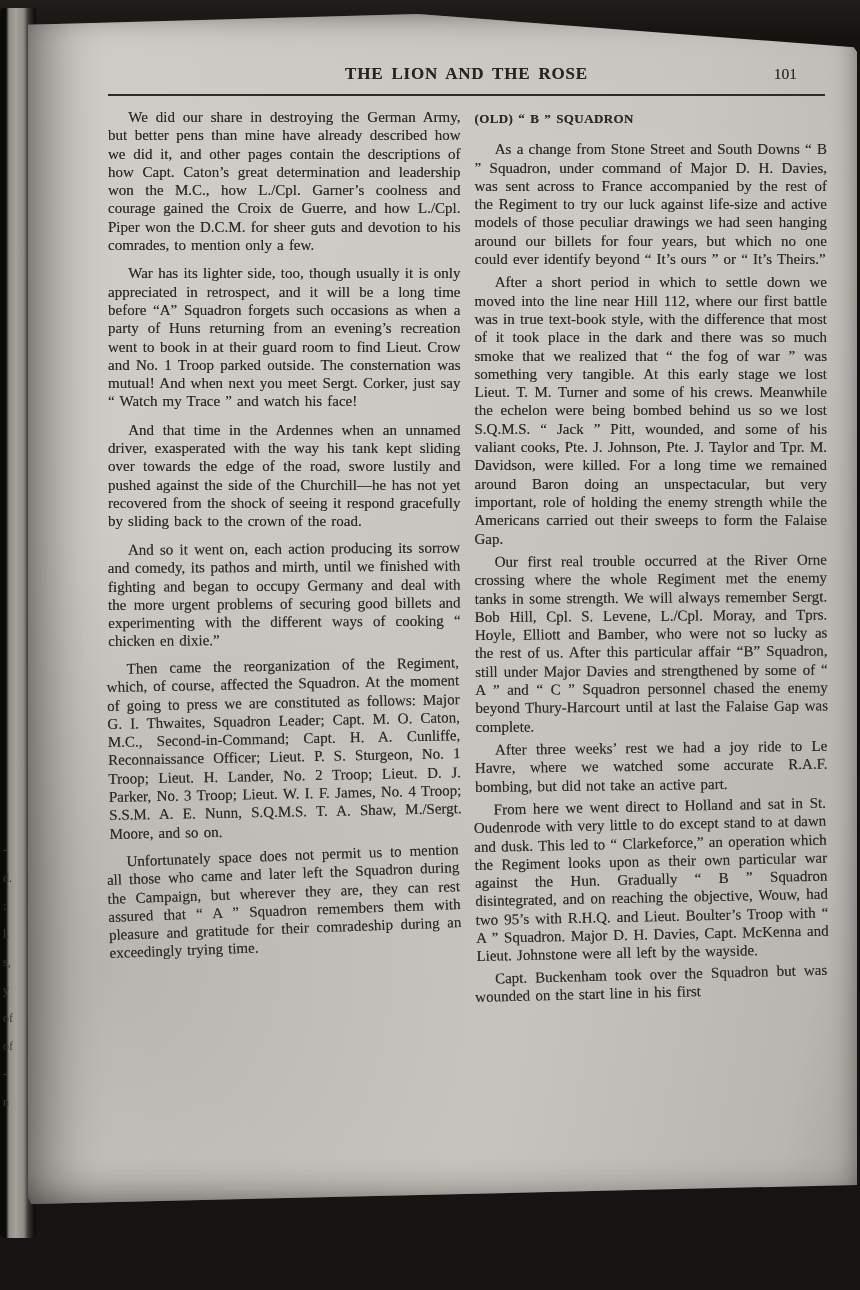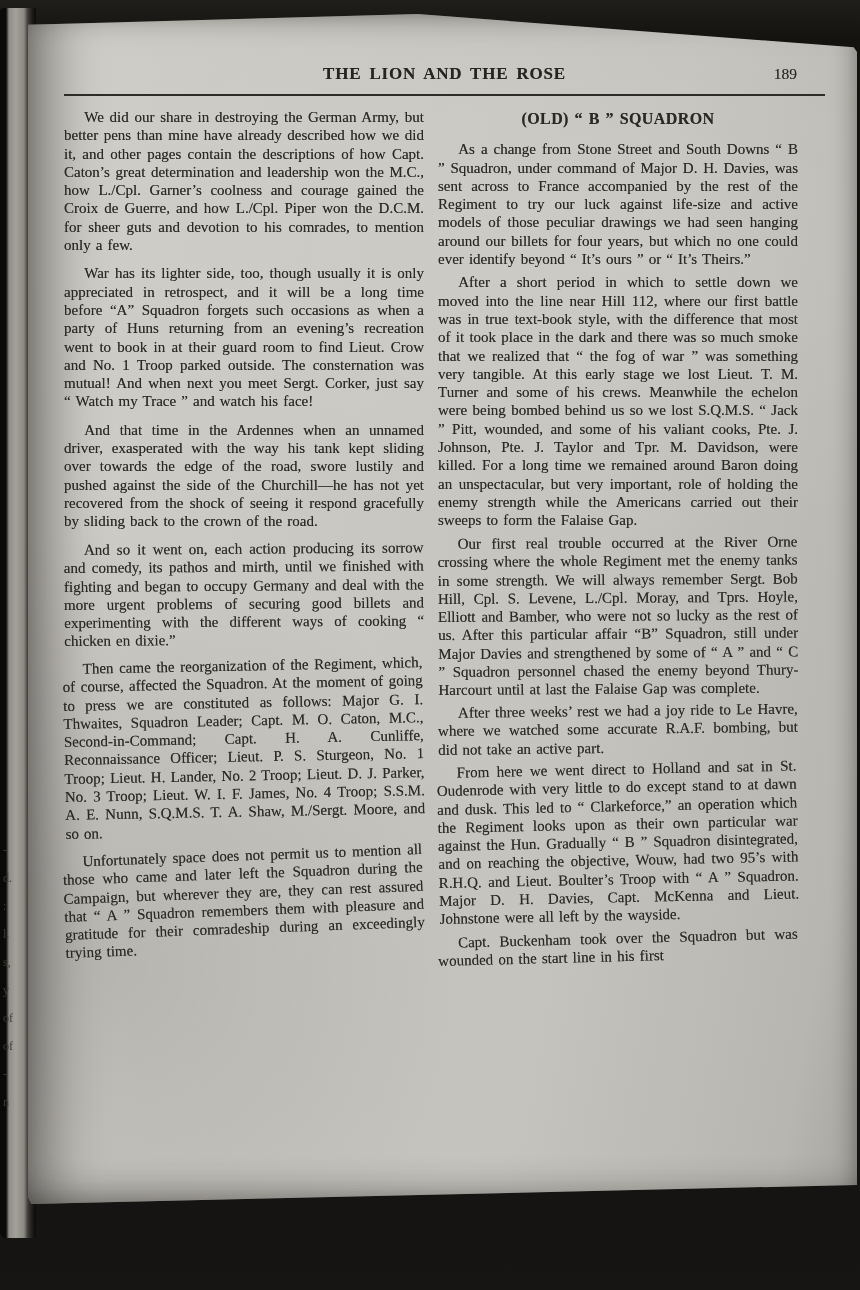--- a/index.html
+++ b/index.html
@@ -54,21 +54,21 @@
       radial-gradient(ellipse 700px 800px at 10% 80%, rgba(0,0,0,0.10), rgba(0,0,0,0) 55%),
       linear-gradient(100deg, #d0cec8 0%, #cac8c2 35%, #c5c3bd 65%, #b8b6b0 92%, #a7a59f 100%);
     box-shadow:
       inset 42px 0 55px -24px rgba(20,18,15,0.50),
       inset -14px 0 26px -14px rgba(20,18,15,0.30),
       inset 0 16px 28px -18px rgba(20,18,15,0.38),
       inset 0 -26px 38px -22px rgba(20,18,15,0.45);
   }
   .page-content {
     position: relative;
-    padding: 50px 30px 0 36px;
+    padding: 50px 30px 0 80px;
     color: #2b2925;
   }
   .page-header {
     position: relative;
     height: 30px;
     border-bottom: 2px solid #2e2c28;
     margin-right: 2px;
   }
   .page-title {
     position: absolute;
@@ -103,23 +103,22 @@
     word-spacing: 0.09em;
     text-shadow: 0 0 0.55px rgba(43,41,37,0.6);
   }
   .col p {
     margin: 0 0 10px 0;
     text-indent: 1.35em;
     transform-origin: left center;
   }
   .col-right p { margin-bottom: 5px; }
   .col-right h2 {
-    font-size: 16px;
+    font-size: 13px;
     font-weight: bold;
-    text-align: center;
     margin: 2px 0 12px 0;
     letter-spacing: 0.4px;
   }
   
   .col-left p:nth-of-type(4) { transform: rotate(-0.4deg); }
   .col-left p:nth-of-type(5) { transform: rotate(-1.1deg); }
   .col-left p:nth-of-type(6) { transform: rotate(-2.1deg); }
   .col-right p:nth-of-type(3) { transform: rotate(-0.4deg); }
   .col-right p:nth-of-type(4) { transform: rotate(-0.7deg); }
   .col-right p:nth-of-type(5) { transform: rotate(-1.2deg); }
@@ -143,21 +142,21 @@
       <span>-</span>
       <span>n</span>
     </div>
   </div>
 
   <div class="page">
     <div class="page-content">
 
       <div class="page-header">
         <span class="page-title">THE LION AND THE ROSE</span>
-        <span class="page-number">189</span>
+        <span class="page-number">101</span>
       </div>
 
       <div class="columns">
 
         <div class="col col-left">
           <p>We did our share in destroying the German Army, but better pens than mine have already described how we did it, and other pages contain the descriptions of how Capt. Caton’s great determination and leadership won the M.C., how L./Cpl. Garner’s coolness and courage gained the Croix de Guerre, and how L./Cpl. Piper won the D.C.M. for sheer guts and devotion to his comrades, to mention only a few.</p>
           <p>War has its lighter side, too, though usually it is only appreciated in retrospect, and it will be a long time before “A” Squadron forgets such occasions as when a party of Huns returning from an evening’s recreation went to book in at their guard room to find Lieut. Crow and No. 1 Troop parked outside. The consternation was mutual! And when next you meet Sergt. Corker, just say “ Watch my Trace ” and watch his face!</p>
           <p>And that time in the Ardennes when an unnamed driver, exasperated with the way his tank kept sliding over towards the edge of the road, swore lustily and pushed against the side of the Churchill—he has not yet recovered from the shock of seeing it respond gracefully by sliding back to the crown of the road.</p>
           <p>And so it went on, each action producing its sorrow and comedy, its pathos and mirth, until we finished with fighting and began to occupy Germany and deal with the more urgent problems of securing good billets and experimenting with the different ways of cooking “ chicken en dixie.”</p>
           <p>Then came the reorganization of the Regiment, which, of course, affected the Squadron. At the moment of going to press we are constituted as follows: Major G. I. Thwaites, Squadron Leader; Capt. M. O. Caton, M.C., Second-in-Command; Capt. H. A. Cunliffe, Reconnaissance Officer; Lieut. P. S. Sturgeon, No. 1 Troop; Lieut. H. Lander, No. 2 Troop; Lieut. D. J. Parker, No. 3 Troop; Lieut. W. I. F. James, No. 4 Troop; S.S.M. A. E. Nunn, S.Q.M.S. T. A. Shaw, M./Sergt. Moore, and so on.</p>

